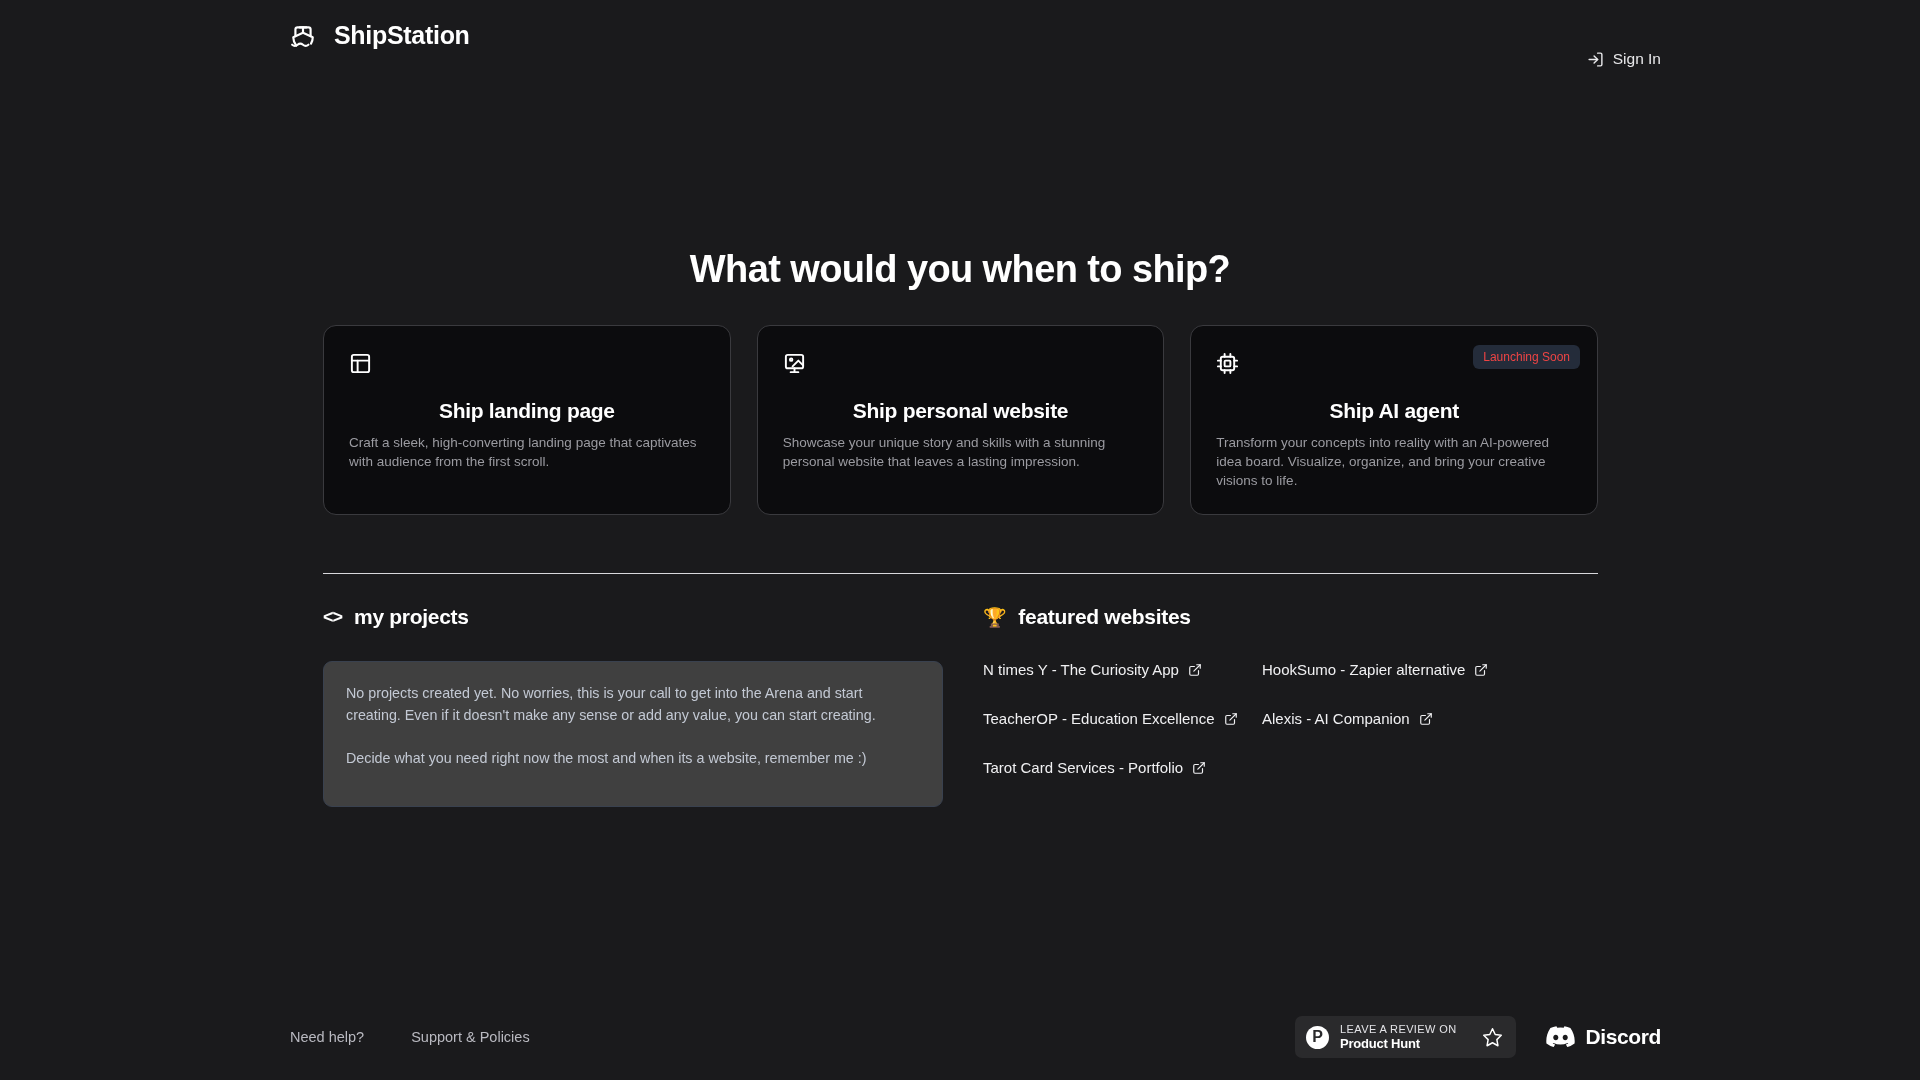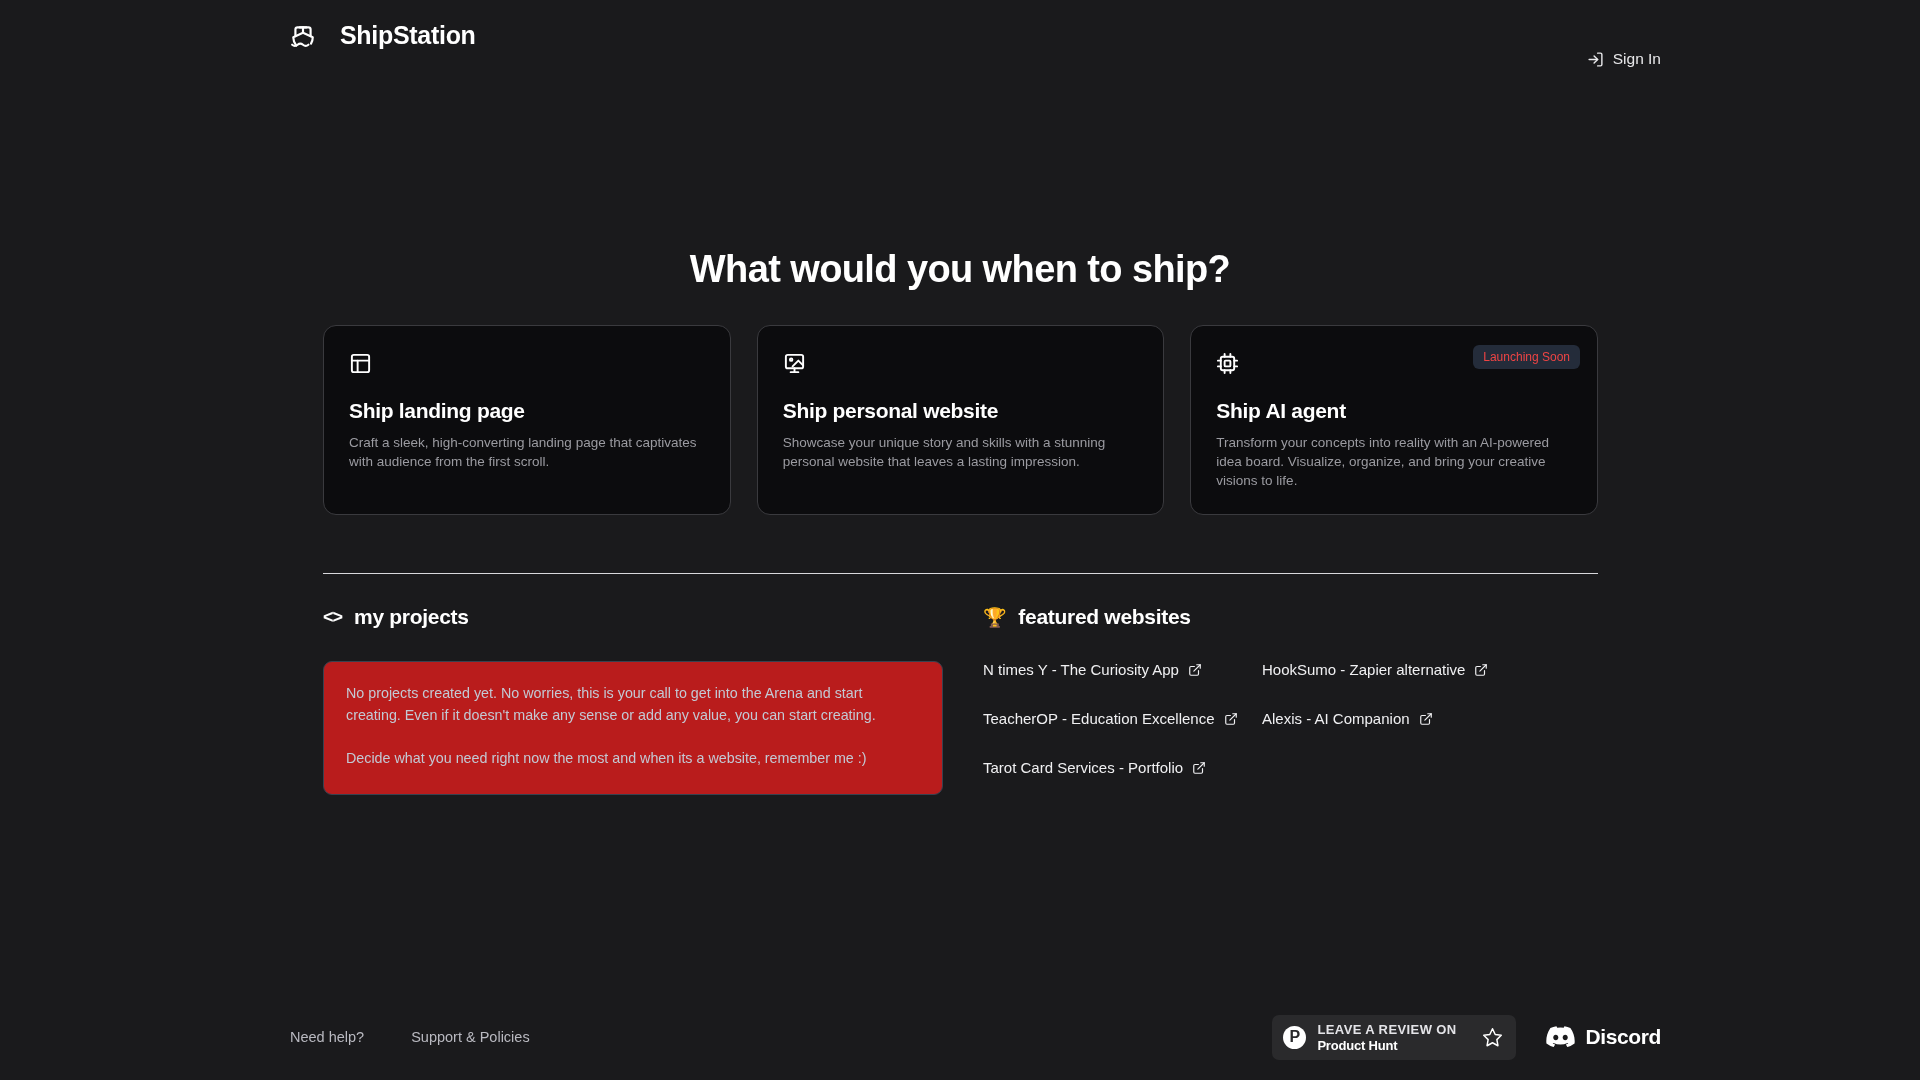--- a/index.html
+++ b/index.html
@@ -19,21 +19,21 @@
     width: 1920px;
     height: 70px;
     display: flex;
     align-items: center;
     justify-content: space-between;
     padding: 0 259px 0 290px;
   }
   .brand {
     display: flex;
     align-items: center;
-    gap: 24px;
+    gap: 18px;
   }
   .brand-icon { width: 26px; height: 26px; display: block; color: #ffffff; }
   .brand-name {
     font-size: 25px;
     font-weight: bold;
     color: #ffffff;
     letter-spacing: -0.3px;
   }
   .signin {
     display: flex;
@@ -83,20 +83,21 @@
     display: block;
     color: #ffffff;
     margin-bottom: 24px;
   }
   .card-title {
     font-size: 21px;
     font-weight: bold;
     color: #ffffff;
     letter-spacing: -0.3px;
     margin-bottom: 10px;
+    text-align: center;
   }
   .card-desc {
     font-size: 13.5px;
     line-height: 1.42;
     color: #9b9ba1;
   }
   .badge {
     position: absolute;
     top: 19px;
     right: 17px;
@@ -143,24 +144,24 @@
   }
   .code-icon {
     font-size: 18px;
     font-weight: bold;
     color: #ffffff;
     letter-spacing: -1px;
   }
   .trophy-icon { font-size: 19px; line-height: 1; }
 
   .projects-box {
-    background: #b91c1c;
+    background: #404040;
     border: 1px solid #39414f;
     border-radius: 9px;
-    padding: 21px 22px 24px 22px;
+    padding: 21px 22px 36px 22px;
     width: 620px;
   }
   .projects-box p {
     font-size: 14.3px;
     line-height: 1.52;
     color: #c3c9d4;
   }
   .projects-box p + p { margin-top: 22px; }
 
   .links-grid {
@@ -217,22 +218,22 @@
     font-size: 16px;
     font-weight: bold;
     display: flex;
     align-items: center;
     justify-content: center;
     line-height: 1;
     flex: none;
   }
   .ph-text { display: flex; flex-direction: column; gap: 1px; }
   .ph-top {
-    font-size: 13px;
-    font-weight: bold;
+    font-size: 11px;
+    font-weight: normal;
     color: #e4e4e8;
     letter-spacing: 0.4px;
   }
   .ph-bottom {
     font-size: 13px;
     font-weight: bold;
     color: #ffffff;
     letter-spacing: -0.2px;
   }
   .ph-star { width: 21px; height: 21px; display: block; margin-left: 14px; }

